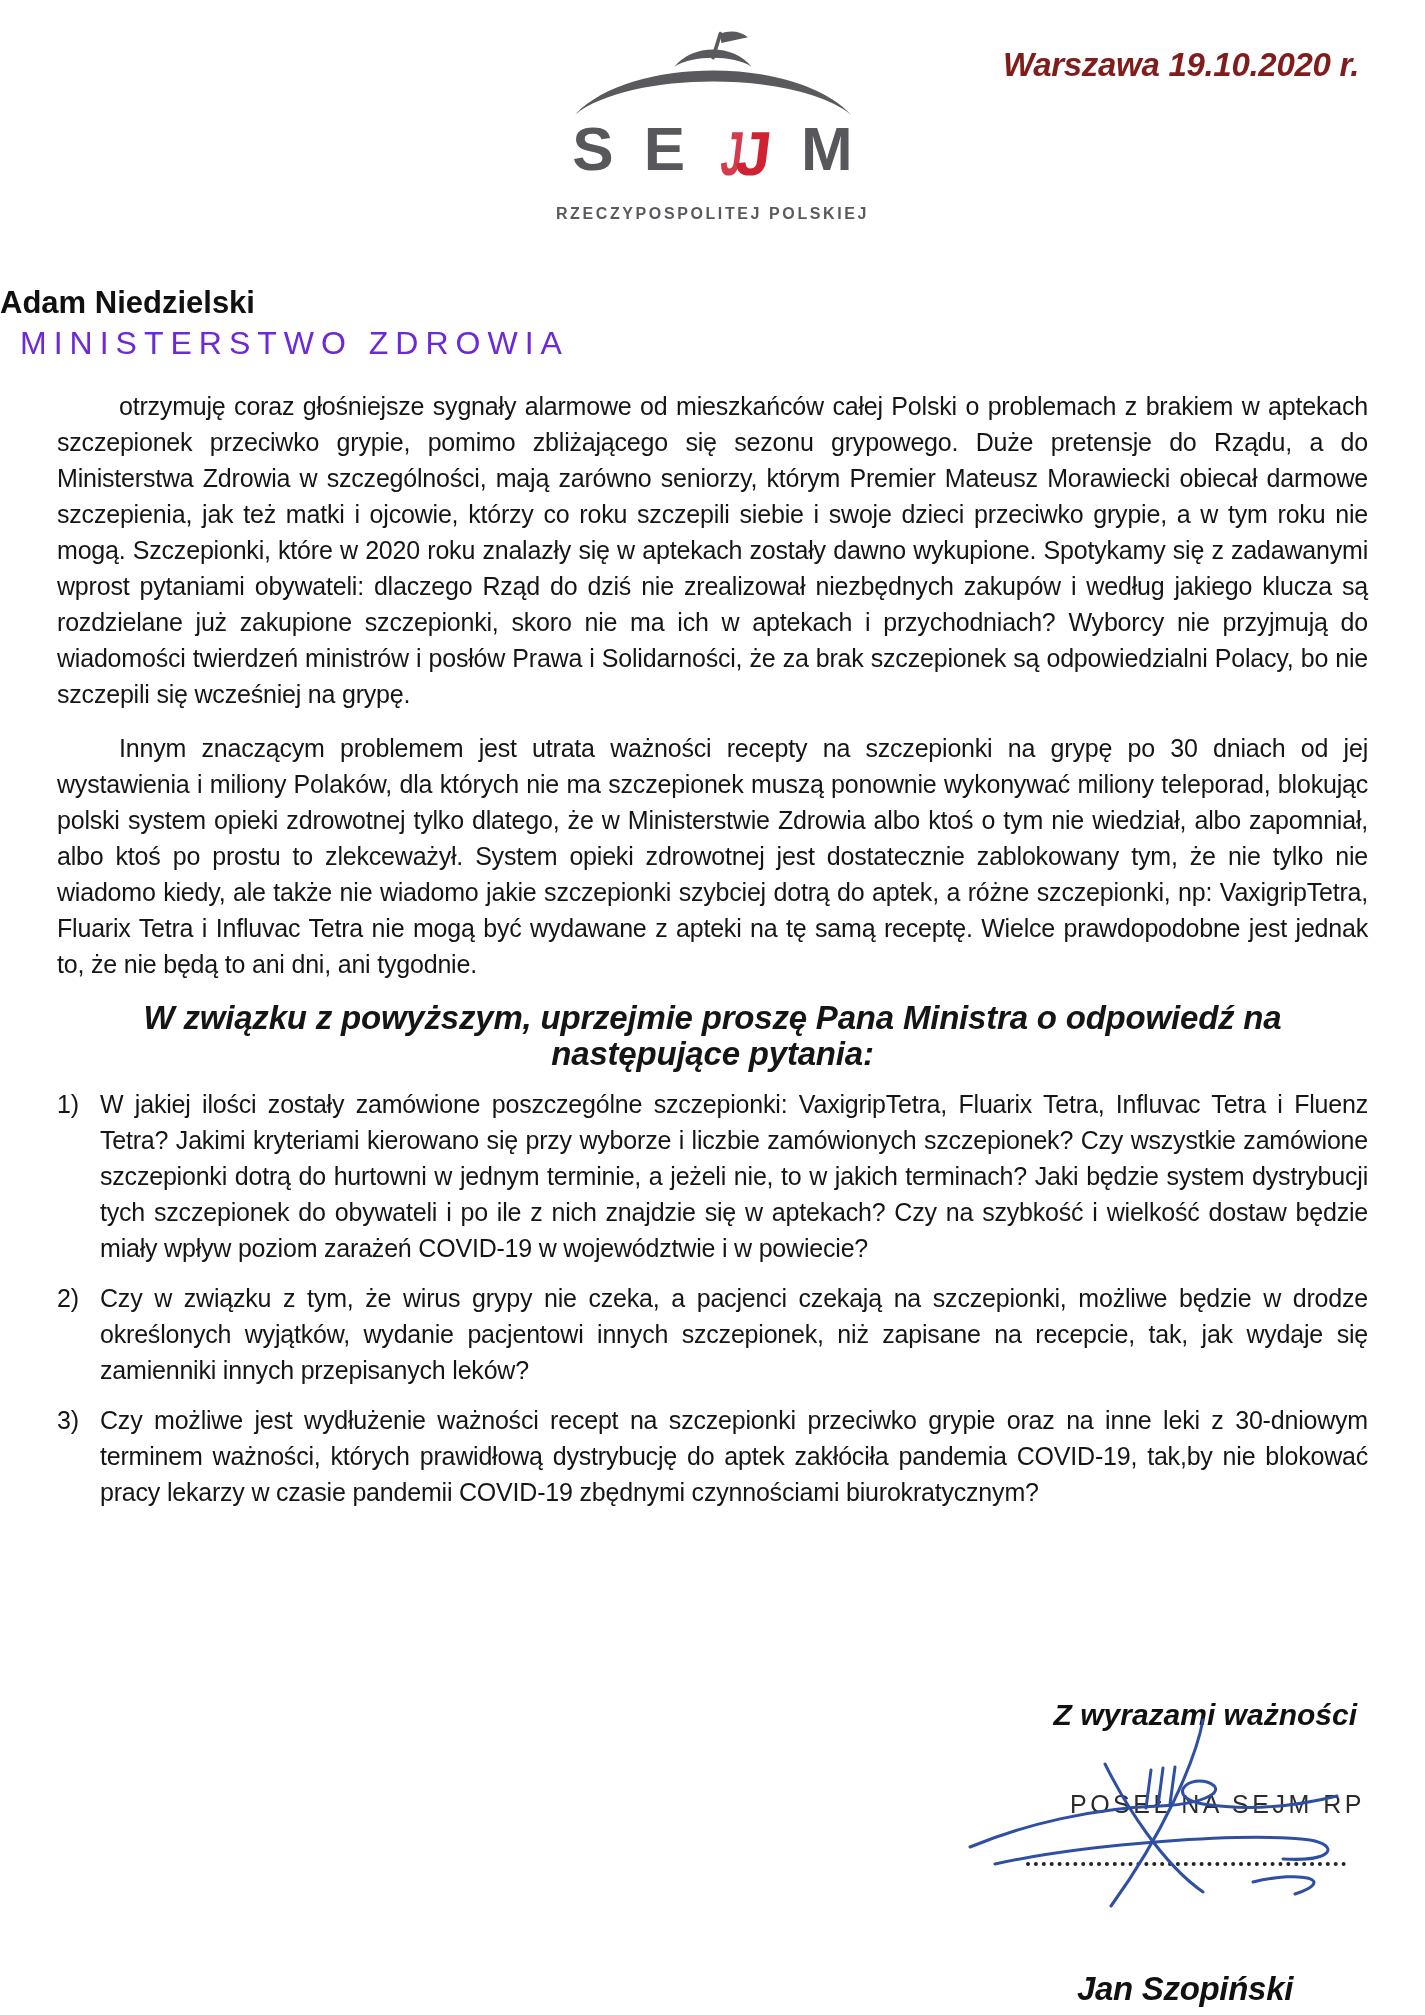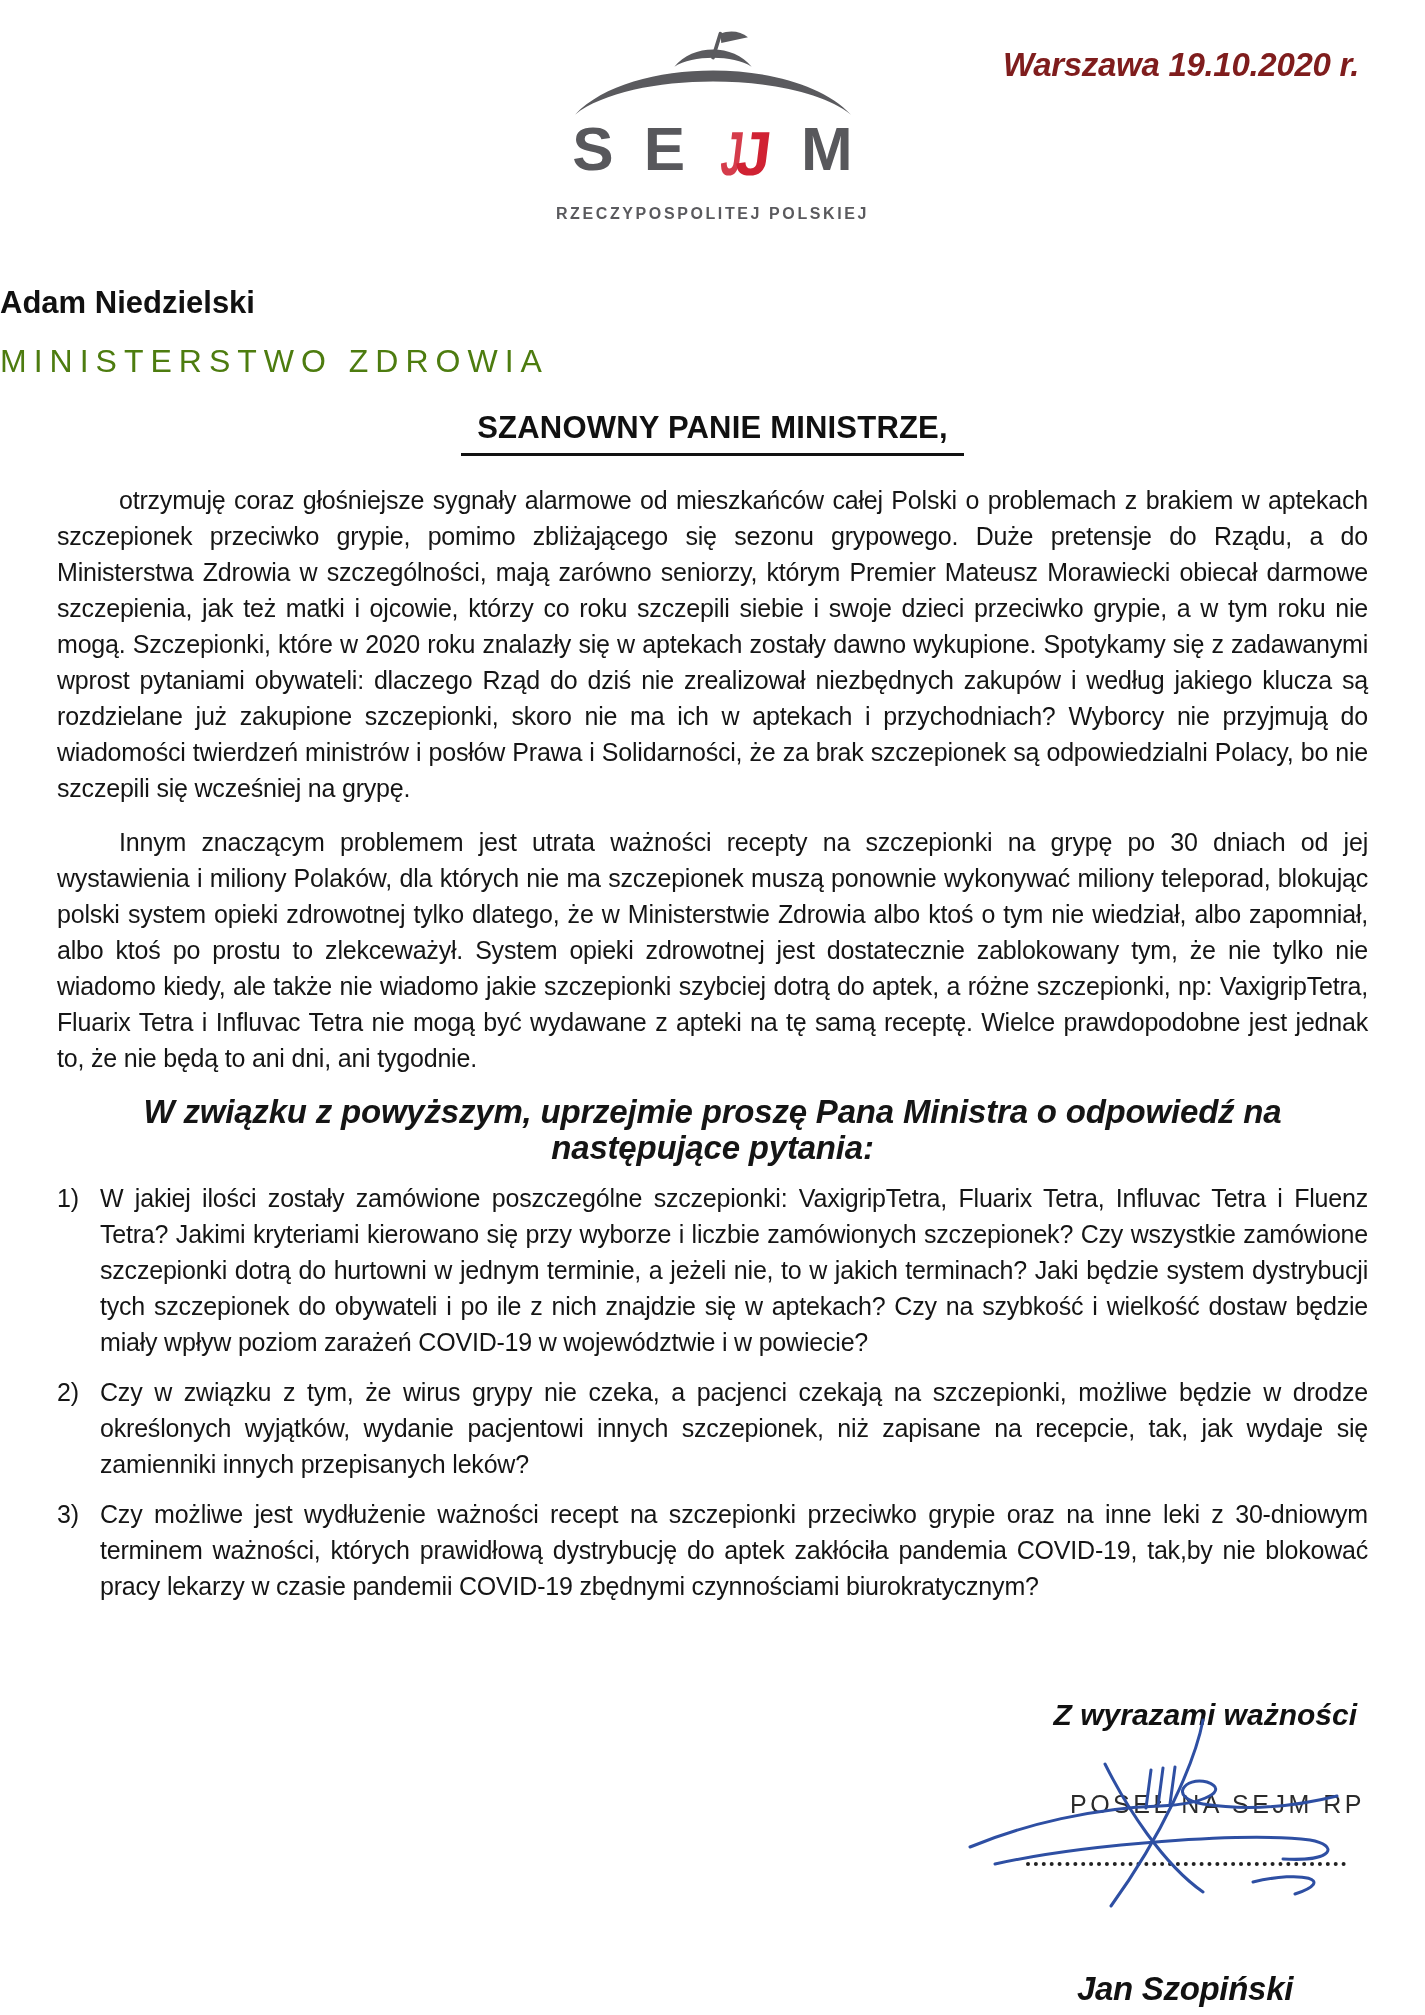--- a/index.html
+++ b/index.html
@@ -32,22 +32,22 @@
   .wordmark .j1 { transform:scaleX(.62); margin-right:-14px; opacity:.88; }
   .logo-sub {
     margin-top:25px; font-size:16px; font-weight:bold;
     letter-spacing:2.6px; color:#5a5a5e;
   }
 
   
   .recipient { margin-top:62px; text-align:left; }
   .recipient-name { font-size:31px; font-weight:bold; color:#111; }
   .recipient-inst {
-    margin-top:22px; font-size:32px; font-weight:300;
-    letter-spacing:7px; color:#4d7c0f;
+    margin-top:4px; font-size:32px; font-weight:300;
+    letter-spacing:7px; color:#6d28d9;padding-left:20px;
   }
   .doc-title {
     width:1320px; margin:22px auto 0;
     text-align:center; font-size:29px; font-weight:bold;
     line-height:45px; letter-spacing:-0.2px; color:#111;
   }
   .salutation-row { text-align:center; margin-top:30px; }
   .salutation {
     display:inline-block; font-size:31px; font-weight:bold;
     color:#111; letter-spacing:0.2px;
@@ -117,23 +117,20 @@
     </div>
     <div class="logo-sub">RZECZYPOSPOLITEJ POLSKIEJ</div>
   </div>
 
   <div class="recipient">
     <div class="recipient-name">Adam Niedzielski</div>
     <div class="recipient-inst">MINISTERSTWO ZDROWIA</div>
   </div>
 
 
-  <div class="salutation-row">
-    <span class="salutation">SZANOWNY PANIE MINISTRZE,</span>
-  </div>
 
   <div class="content">
     <p>otrzymuję coraz głośniejsze sygnały alarmowe od mieszkańców całej Polski o problemach z brakiem w aptekach szczepionek przeciwko grypie, pomimo zbliżającego się sezonu grypowego. Duże pretensje do Rządu, a do Ministerstwa Zdrowia w szczególności, mają zarówno seniorzy, którym Premier Mateusz Morawiecki obiecał darmowe szczepienia, jak też matki i ojcowie, którzy co roku szczepili siebie i swoje dzieci przeciwko grypie, a w tym roku nie mogą. Szczepionki, które w 2020 roku znalazły się w aptekach zostały dawno wykupione. Spotykamy się z zadawanymi wprost pytaniami obywateli: dlaczego Rząd do dziś nie zrealizował niezbędnych zakupów i według jakiego klucza są rozdzielane już zakupione szczepionki, skoro nie ma ich w aptekach i przychodniach? Wyborcy nie przyjmują do wiadomości twierdzeń ministrów i posłów Prawa i Solidarności, że za brak szczepionek są odpowiedzialni Polacy, bo nie szczepili się wcześniej na grypę.</p>
     <p>Innym znaczącym problemem jest utrata ważności recepty na szczepionki na grypę po 30 dniach od jej wystawienia i miliony Polaków, dla których nie ma szczepionek muszą ponownie wykonywać miliony teleporad, blokując polski system opieki zdrowotnej tylko dlatego, że w Ministerstwie Zdrowia albo ktoś o tym nie wiedział, albo zapomniał, albo ktoś po prostu to zlekceważył. System opieki zdrowotnej jest dostatecznie zablokowany tym, że nie tylko nie wiadomo kiedy, ale także nie wiadomo jakie szczepionki szybciej dotrą do aptek, a różne szczepionki, np: VaxigripTetra, Fluarix Tetra i Influvac Tetra nie mogą być wydawane z apteki na tę samą receptę. Wielce prawdopodobne jest jednak to, że nie będą to ani dni, ani tygodnie.</p>
     <p class="lead">W związku z powyższym, uprzejmie proszę Pana Ministra o odpowiedź na następujące pytania:</p>
 
     <div class="questions">
       <div class="q-item">
         <span class="q-num">1)</span>
         <span class="q-text">W jakiej ilości zostały zamówione poszczególne szczepionki: VaxigripTetra, Fluarix Tetra, Influvac Tetra i Fluenz Tetra? Jakimi kryteriami kierowano się przy wyborze i liczbie zamówionych szczepionek? Czy wszystkie zamówione szczepionki dotrą do hurtowni w jednym terminie, a jeżeli nie, to w jakich terminach? Jaki będzie system dystrybucji tych szczepionek do obywateli i po ile z nich znajdzie się w aptekach? Czy na szybkość i wielkość dostaw będzie miały wpływ poziom zarażeń COVID-19 w województwie i w powiecie?</span>

